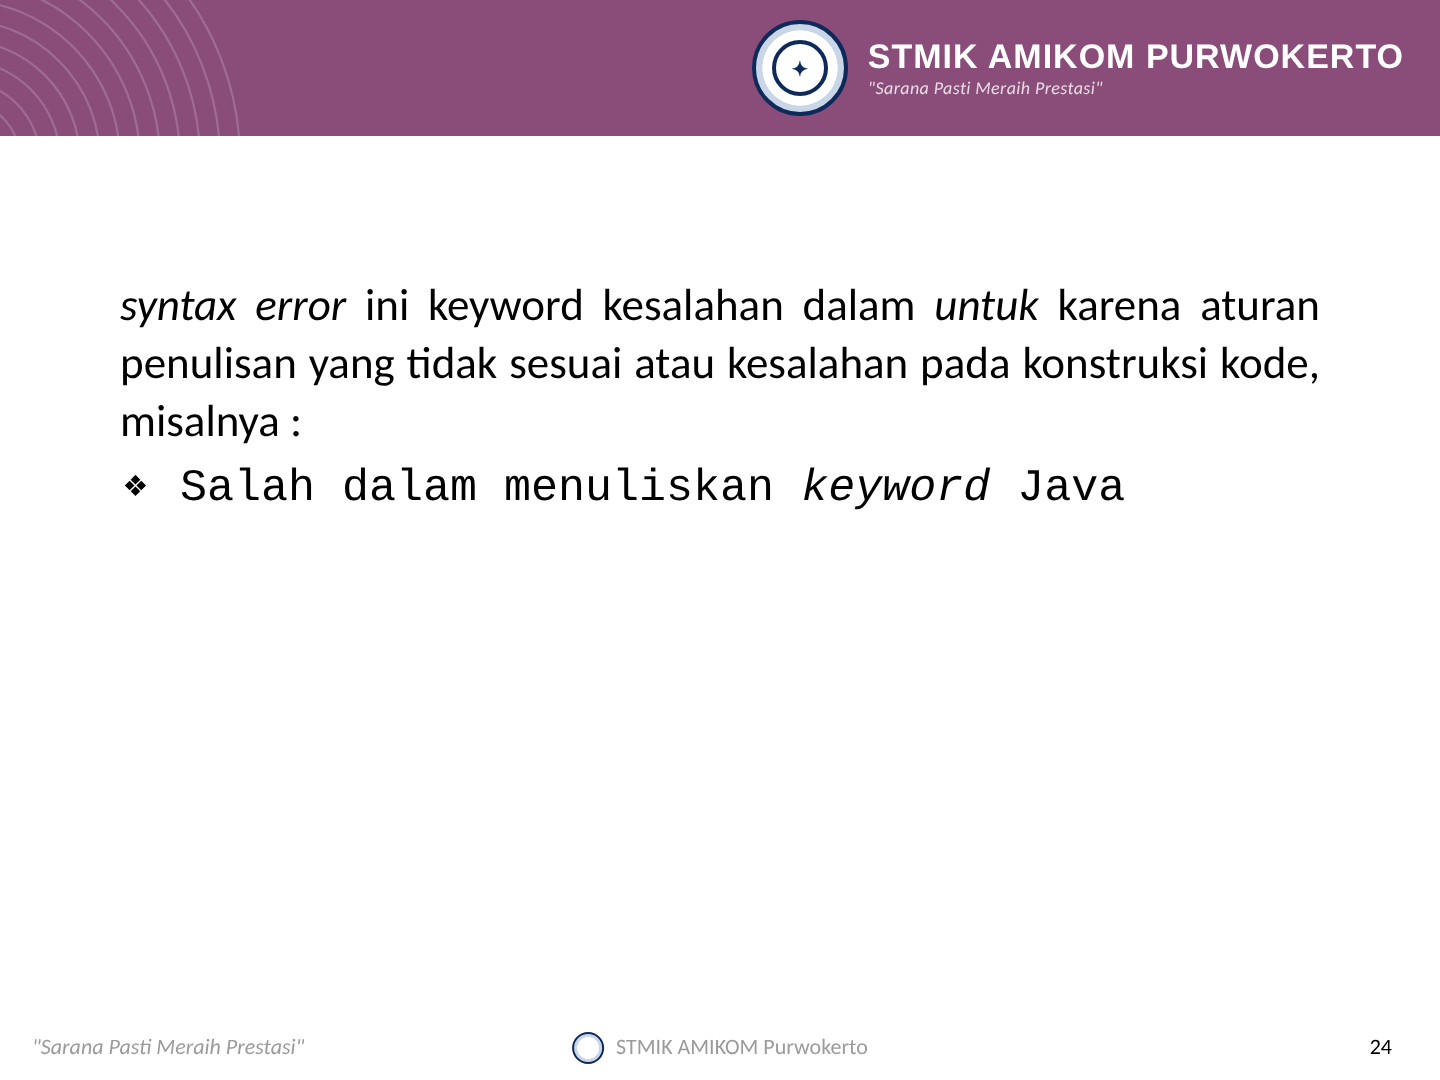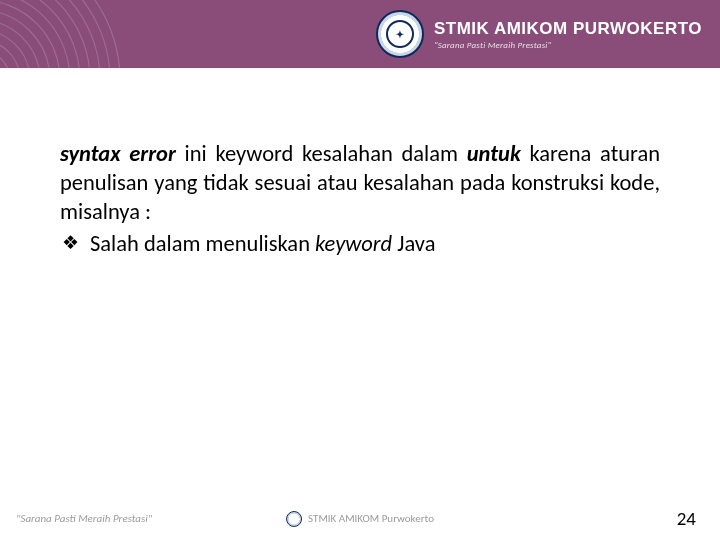--- a/index.html
+++ b/index.html
@@ -72,27 +72,28 @@
     margin-top: 3px;
     letter-spacing: 0.2px;
   }
   .content {
     padding: 72px 60px 0 60px;
     color: #000000;
     font-size: 22.5px;
     line-height: 1.28;
   }
   .lead { text-align: justify; }
-  .lead .ital { font-style: italic; font-weight: bold; }
+  .lead .ital { font-style: italic; }
   .bullets { list-style: none; margin-top: 4px; }
   .bullets li {
     position: relative;
     padding-left: 30px;
     text-align: justify;
     margin-top: 2px;
+    font-family: Liberation Mono, monospace;
   }
   .bullets li::before {
     content: "❖";
     position: absolute;
     left: 2px;
     top: 1px;
     font-size: 19px;
     color: #000;
   }
   .ital { font-style: italic; }
@@ -122,21 +123,21 @@
   .footer-logo {
     width: 16px; height: 16px; border-radius:50%;
     background: radial-gradient(circle,#fff 0 55%, #c9d6e8 56% 100%);
     border:1px solid #0d2a5a;
   }
   .footer-brand {
     font-size: 11px;
     color: #9b9b9b;
   }
   .page-num {
-    font-size: 19px;
+    font-size: 11px;
     color: #000;
   }
 </style>
 </head>
 <body>
 
 <div class="header">
   <svg class="header-fan" viewBox="0 0 200 120">
     <g>
       <circle cx="10" cy="100" r="20"></circle>

